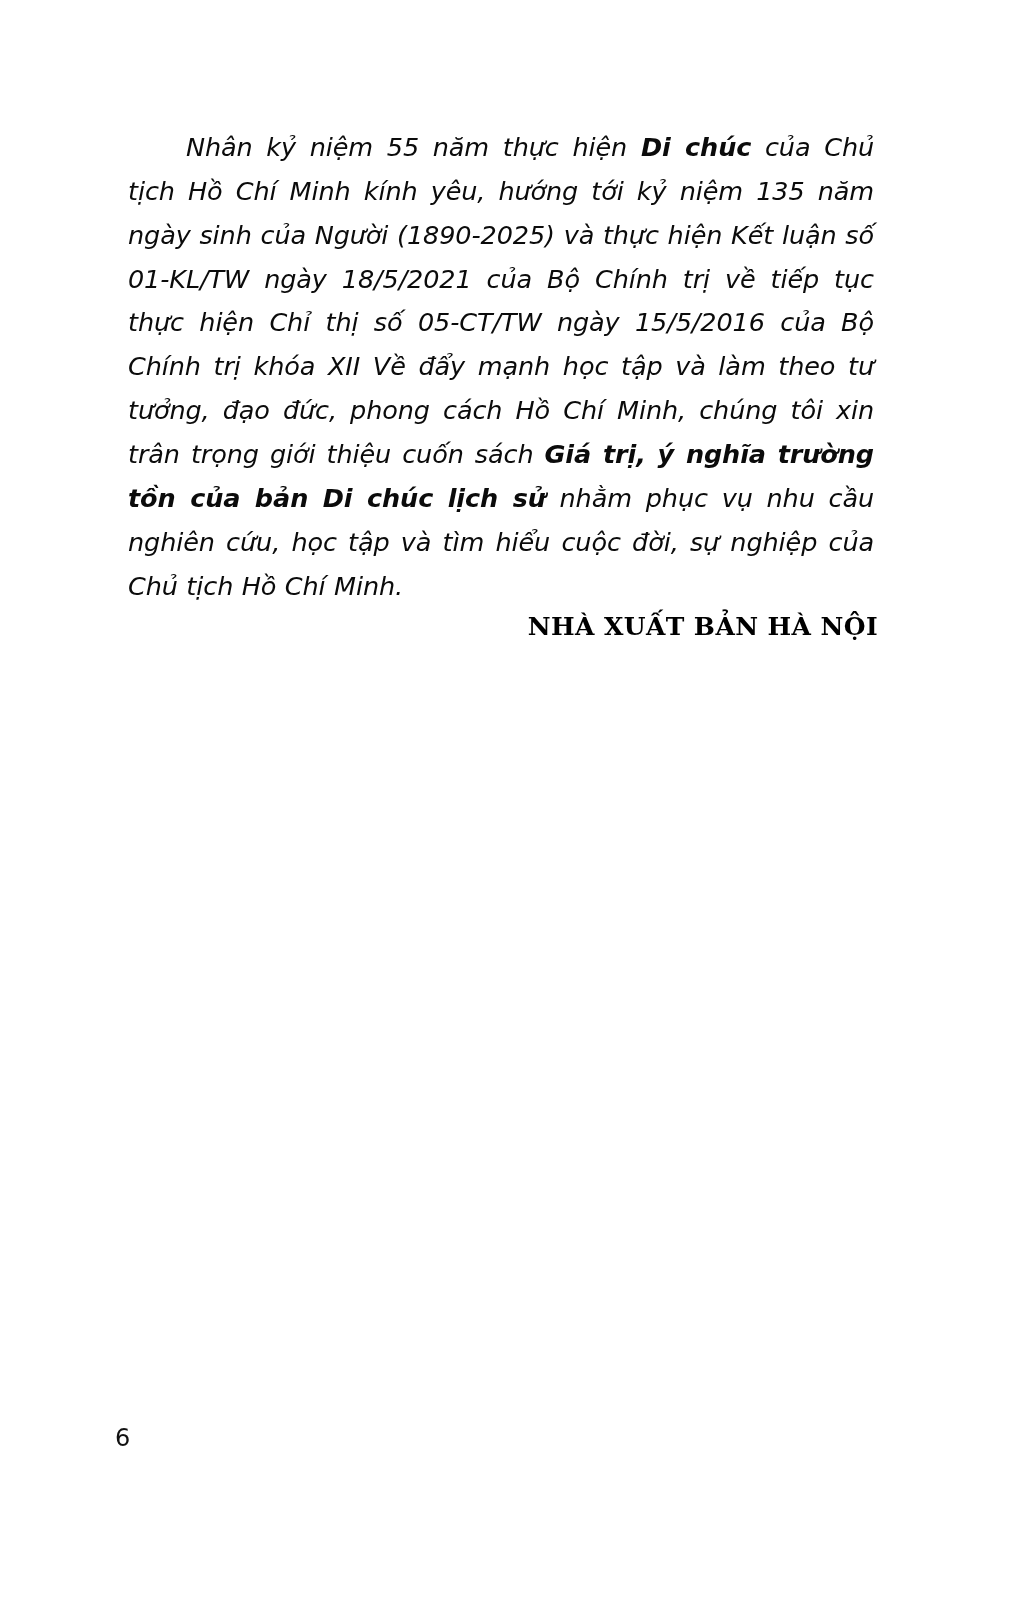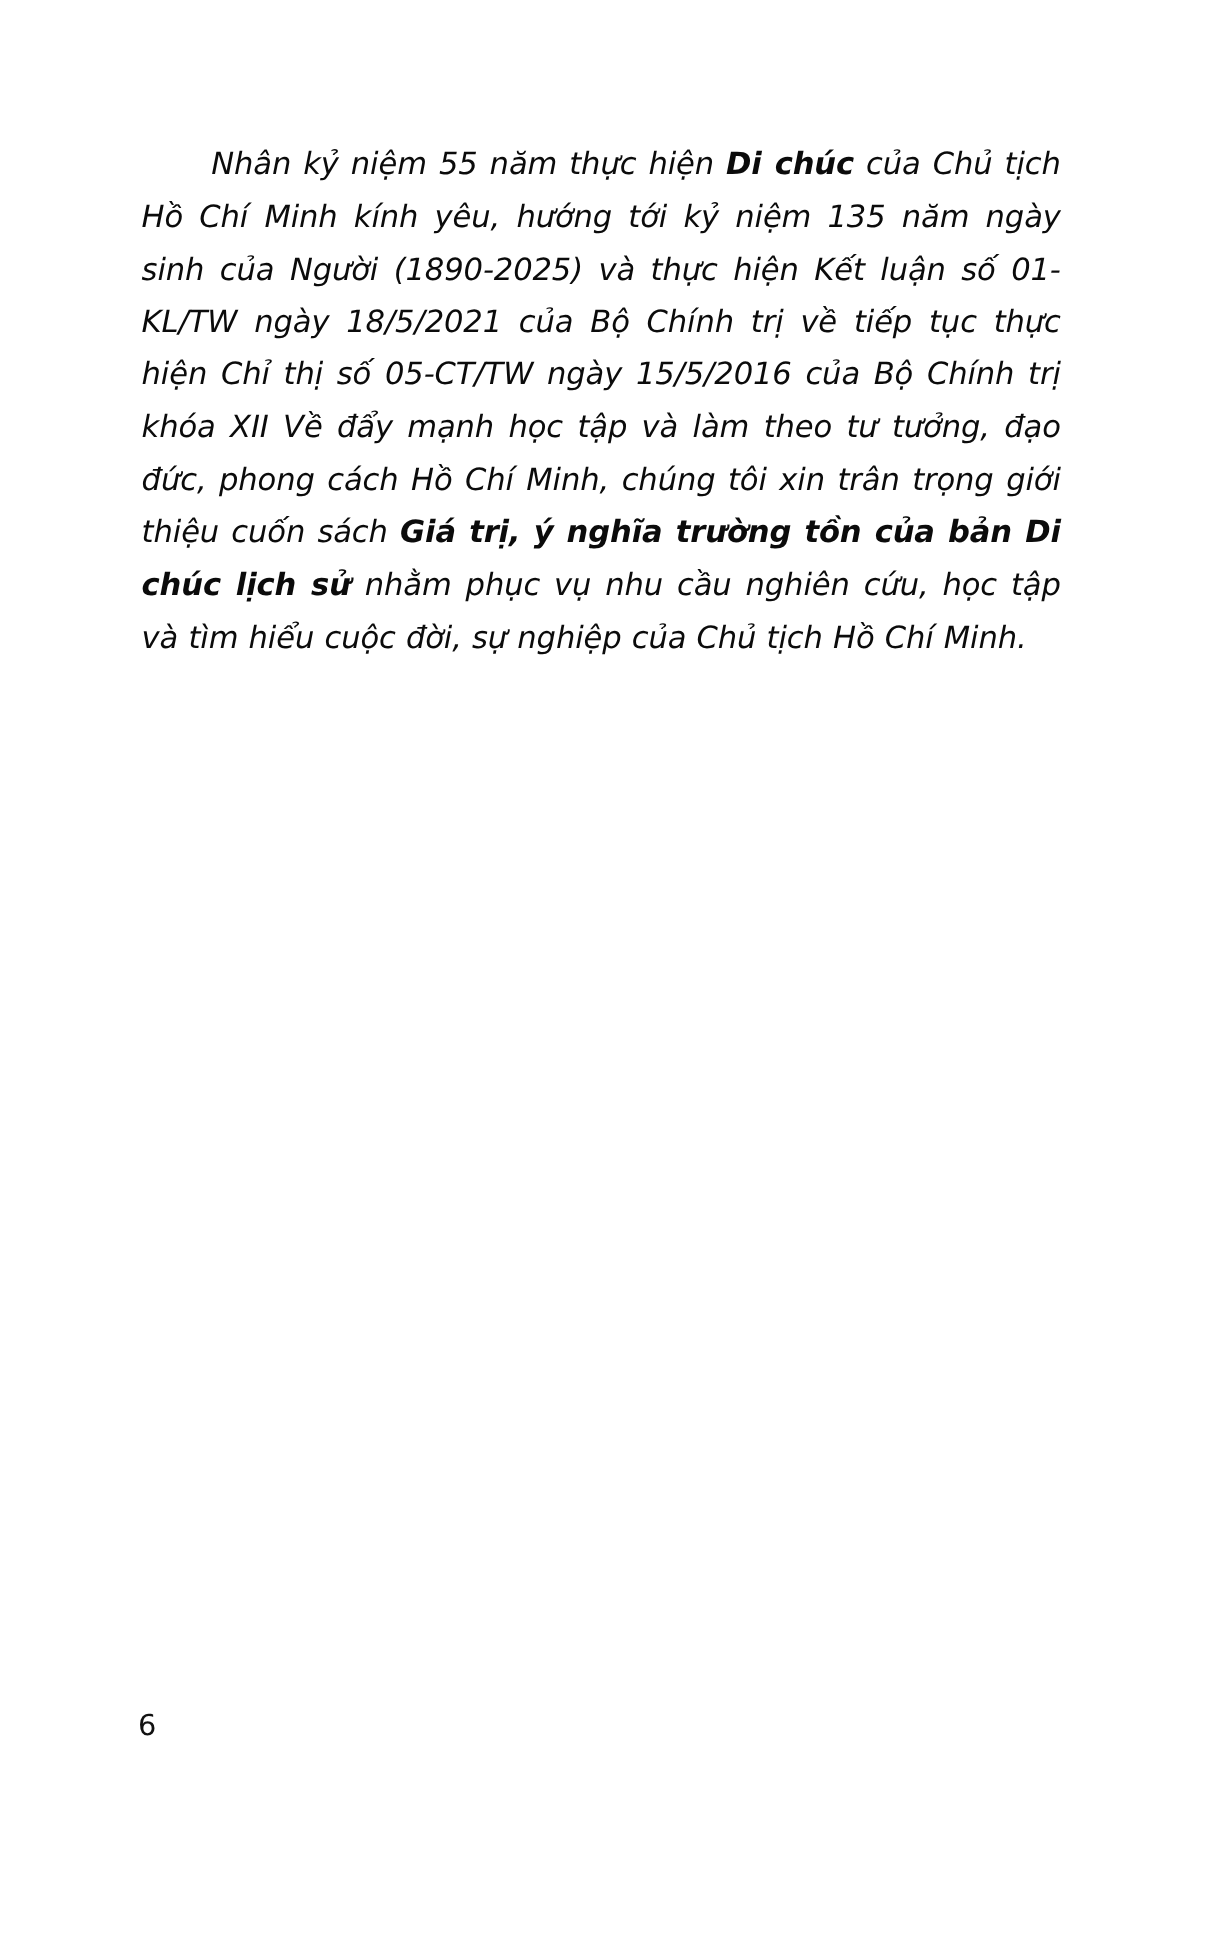--- a/index.html
+++ b/index.html
@@ -26,21 +26,21 @@
   }
 
   .body-block {
     position: absolute;
     left: 110px;
     top: 108px;
     width: 782px;
   }
 
   .para {
-    margin: 8px;
+    margin: 18px;
     font-style: italic;
     font-size: 25.5px;
     line-height: 1.72;
     text-align: justify;
     text-justify: inter-word;
     text-indent: 58px;
     font-family: "DejaVu Sans", sans-serif;
     letter-spacing: -0.1px;
     word-spacing: 0.5px;
   }
@@ -80,16 +80,19 @@
 </style>
 </head>
 <body>
 
 <div class="page">
 
   <div class="body-block">
     <p class="para"><span>Nhân kỷ niệm 55 năm thực hiện </span><b>Di chúc</b><span> của Chủ tịch Hồ Chí Minh kính yêu, hướng tới kỷ niệm 135 năm ngày sinh của Người (1890-2025) và thực hiện Kết luận số 01-KL/TW ngày 18/5/2021 của Bộ Chính trị về tiếp tục thực hiện Chỉ thị số 05-CT/TW ngày 15/5/2016 của Bộ Chính trị khóa XII Về đẩy mạnh học tập và làm theo tư tưởng, đạo đức, phong cách Hồ Chí Minh</span><span>, chúng tôi xin trân trọng giới thiệu cuốn sách </span><b>Giá trị, ý nghĩa trường tồn của bản Di chúc lịch sử</b><span> nhằm phục vụ nhu cầu nghiên cứu, học tập và tìm hiểu cuộc đời, sự nghiệp của Chủ tịch Hồ Chí Minh.</span></p>
   </div>
 
+  <div class="publisher-line">
+    <span class="publisher">NHÀ XUẤT BẢN HÀ NỘI</span>
+  </div>
 
   <div class="page-number">6</div>
 
 </div>
 
 </body></html>

